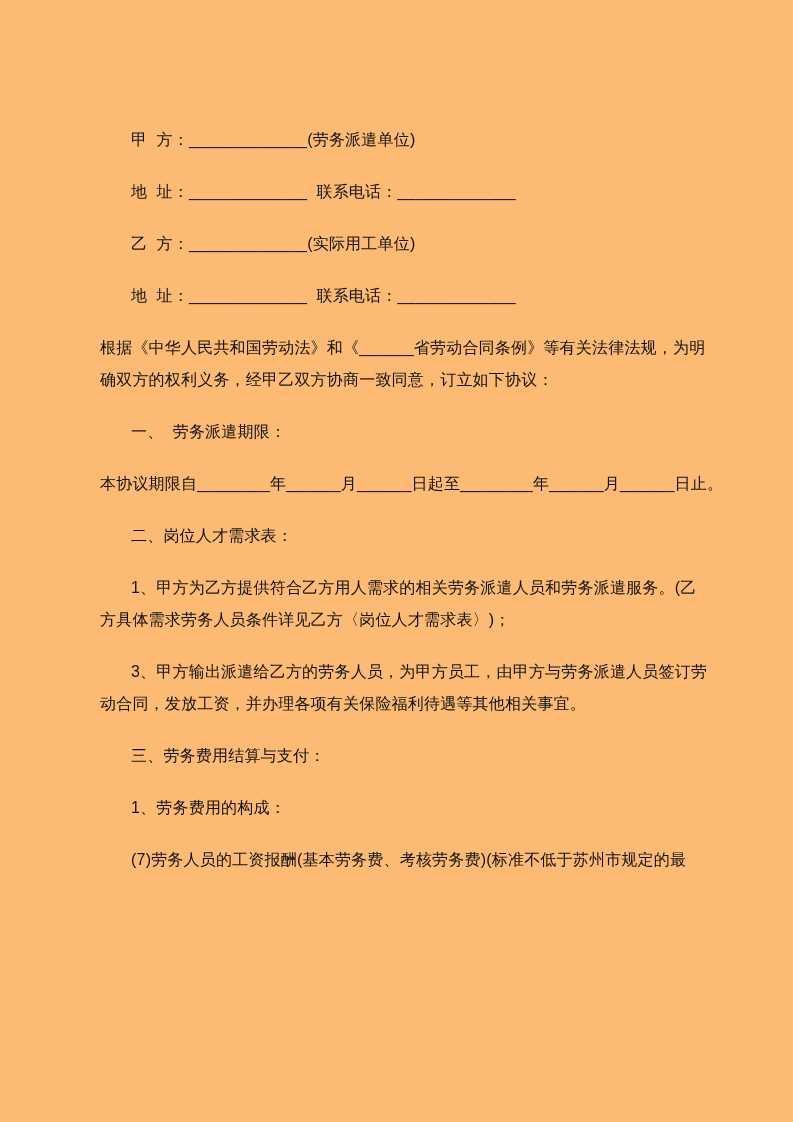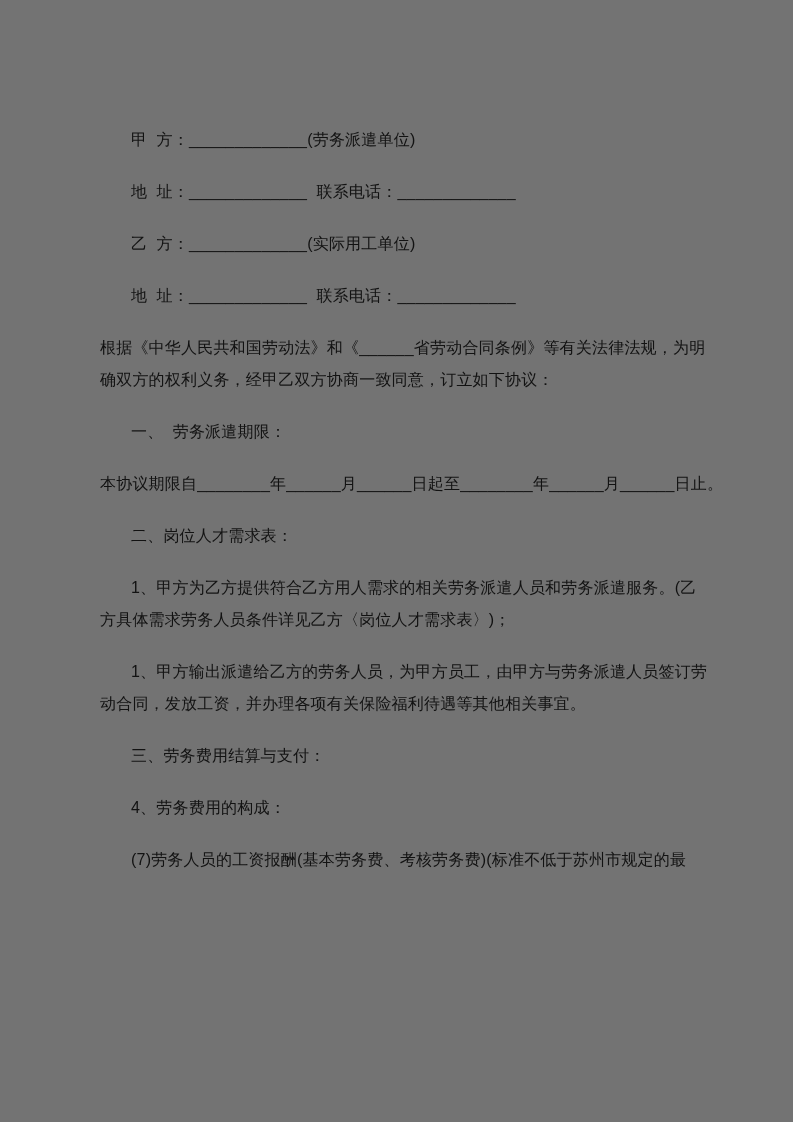--- a/index.html
+++ b/index.html
@@ -12,21 +12,21 @@
     height: 1122px;
     font-family: "Liberation Sans", "DejaVu Sans", sans-serif;
     color: #121212;
     overflow: hidden;
   }
   .page {
     box-sizing: border-box;
     width: 793px;
     height: 1122px;
     padding: 124px 78px 0 100px;
-    background: #737373;
+    background: #fdba74;
   }
   .para {
     margin: 0 0 20px 0;
     font-size: 16px;
     line-height: 32px;
     letter-spacing: 0.2px;
   }
   .line {
     display: block;
     white-space: pre;
@@ -72,30 +72,30 @@
   <div class="para">
     <span class="line indent">二、岗位人才需求表：</span>
   </div>
 
   <div class="para">
     <span class="line indent">1、甲方为乙方提供符合乙方用人需求的相关劳务派遣人员和劳务派遣服务。(乙</span>
     <span class="line">方具体需求劳务人员条件详见乙方〈岗位人才需求表〉)；</span>
   </div>
 
   <div class="para">
-    <span class="line indent">1、甲方输出派遣给乙方的劳务人员，为甲方员工，由甲方与劳务派遣人员签订劳</span>
+    <span class="line indent">3、甲方输出派遣给乙方的劳务人员，为甲方员工，由甲方与劳务派遣人员签订劳</span>
     <span class="line">动合同，发放工资，并办理各项有关保险福利待遇等其他相关事宜。</span>
   </div>
 
   <div class="para">
     <span class="line indent">三、劳务费用结算与支付：</span>
   </div>
 
   <div class="para">
-    <span class="line indent">4、劳务费用的构成：</span>
+    <span class="line indent">1、劳务费用的构成：</span>
   </div>
 
   <div class="para">
     <span class="line indent">(7)劳务人员的工资报酬(基本劳务费、考核劳务费)(标准不低于苏州市规定的最</span>
   </div>
 
 
 </div>
 
 </body></html>

